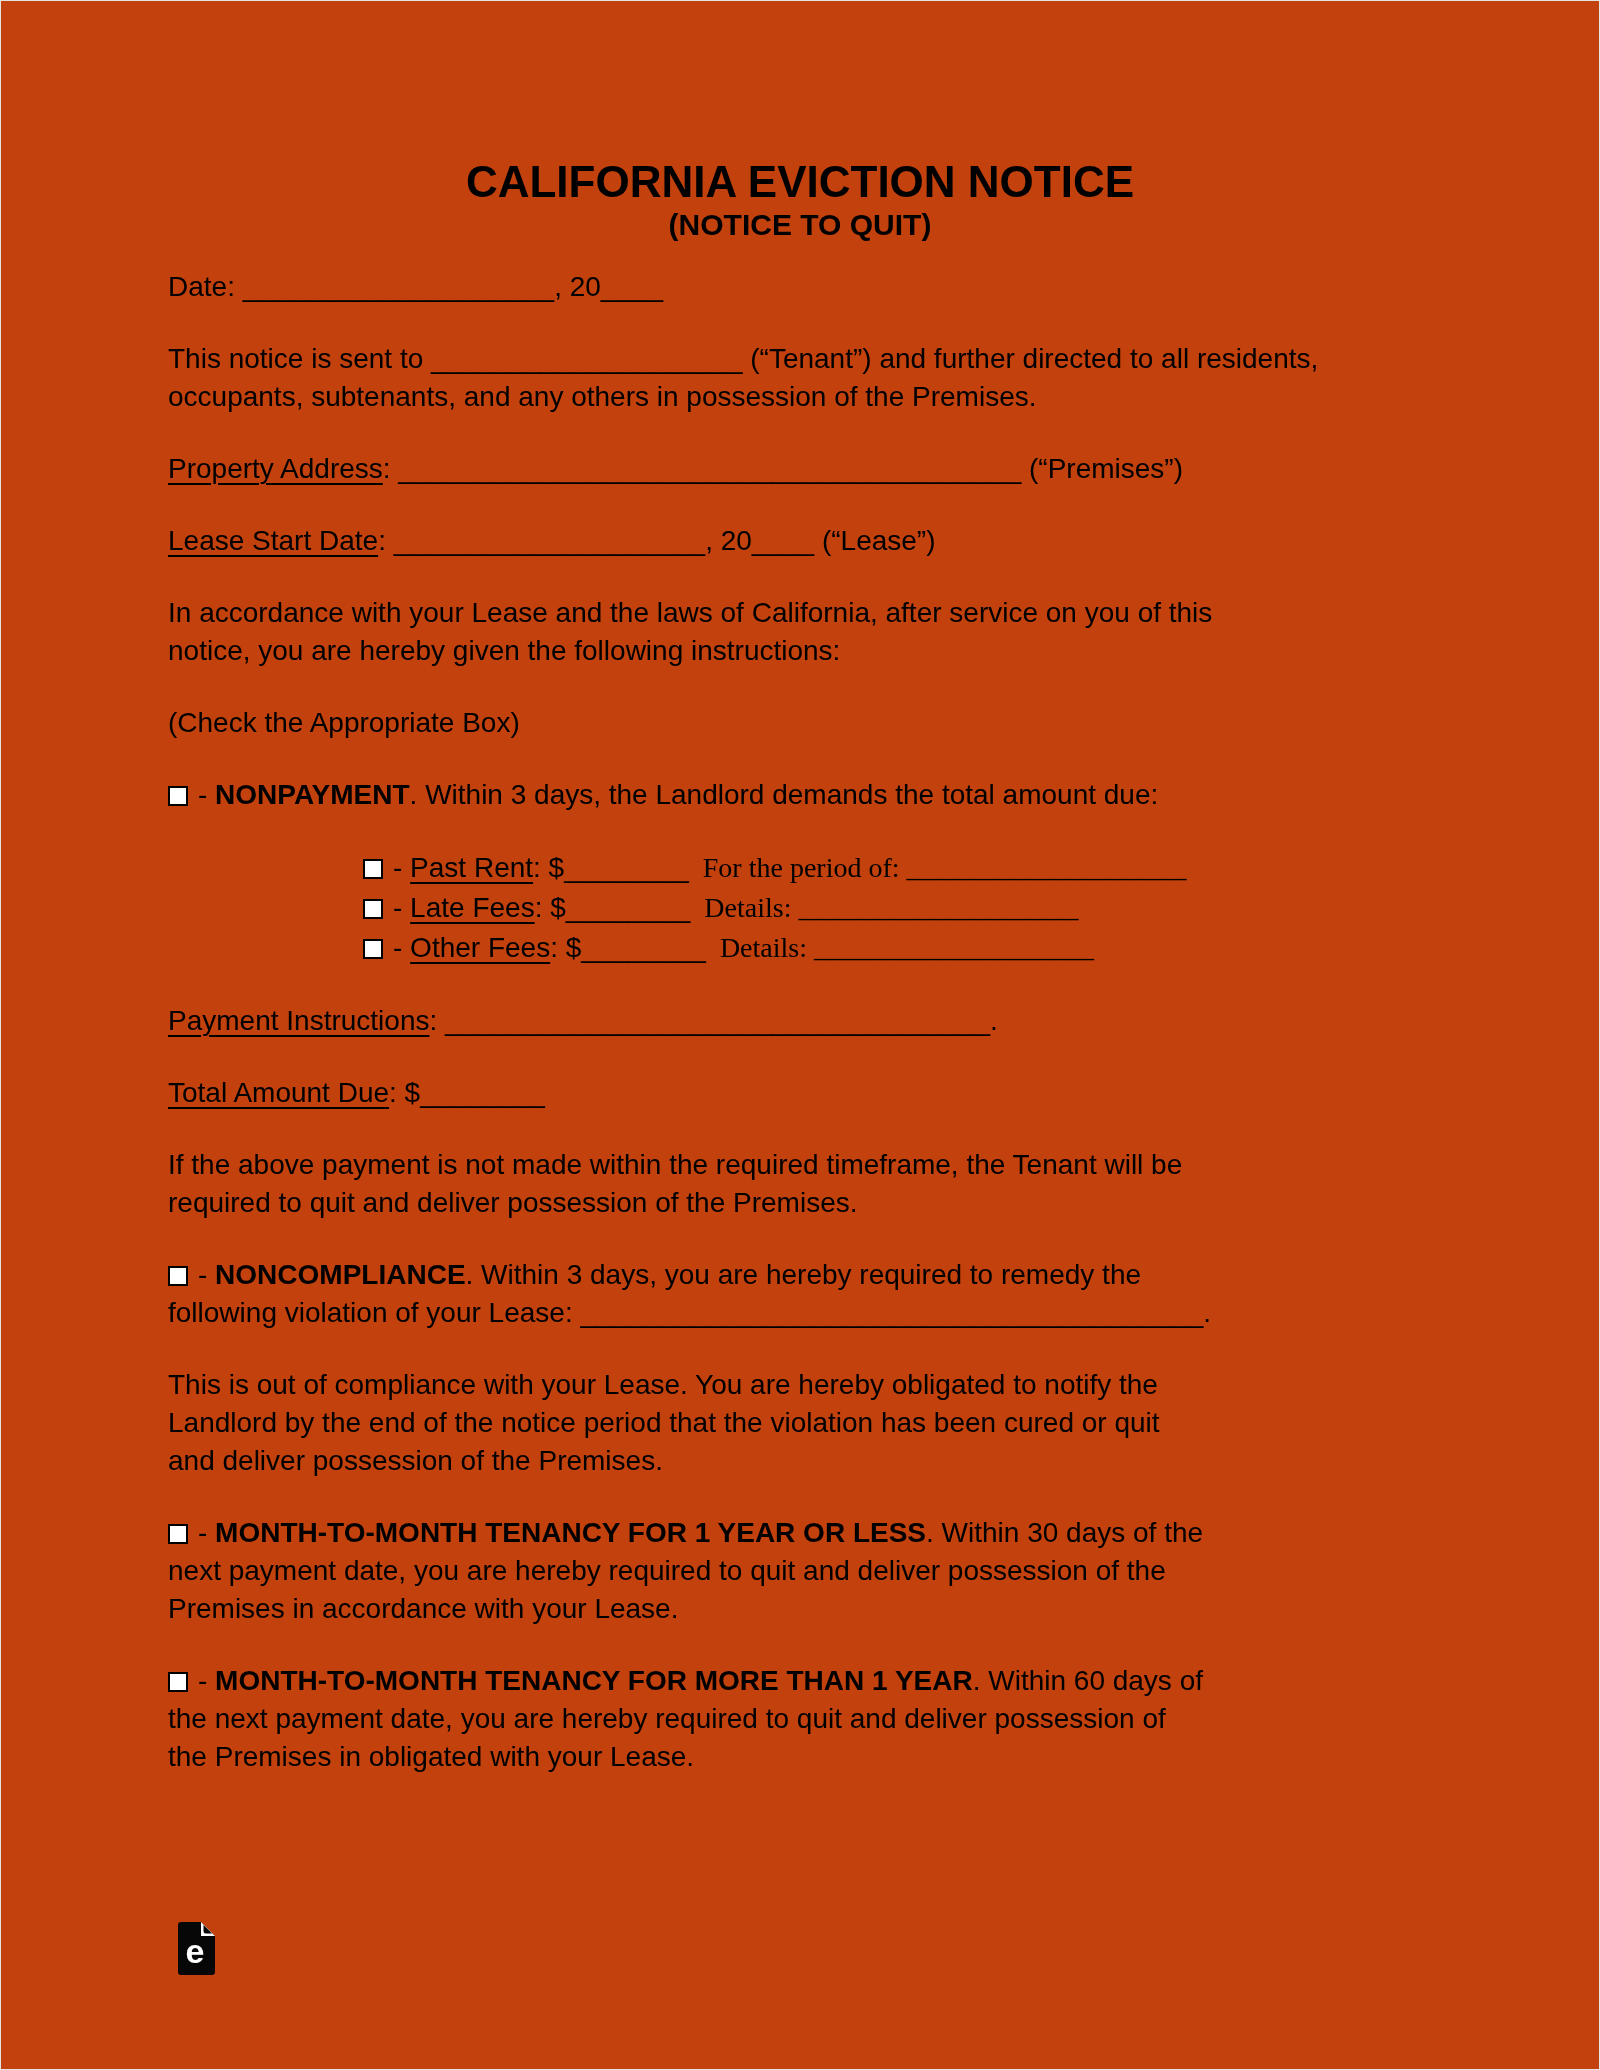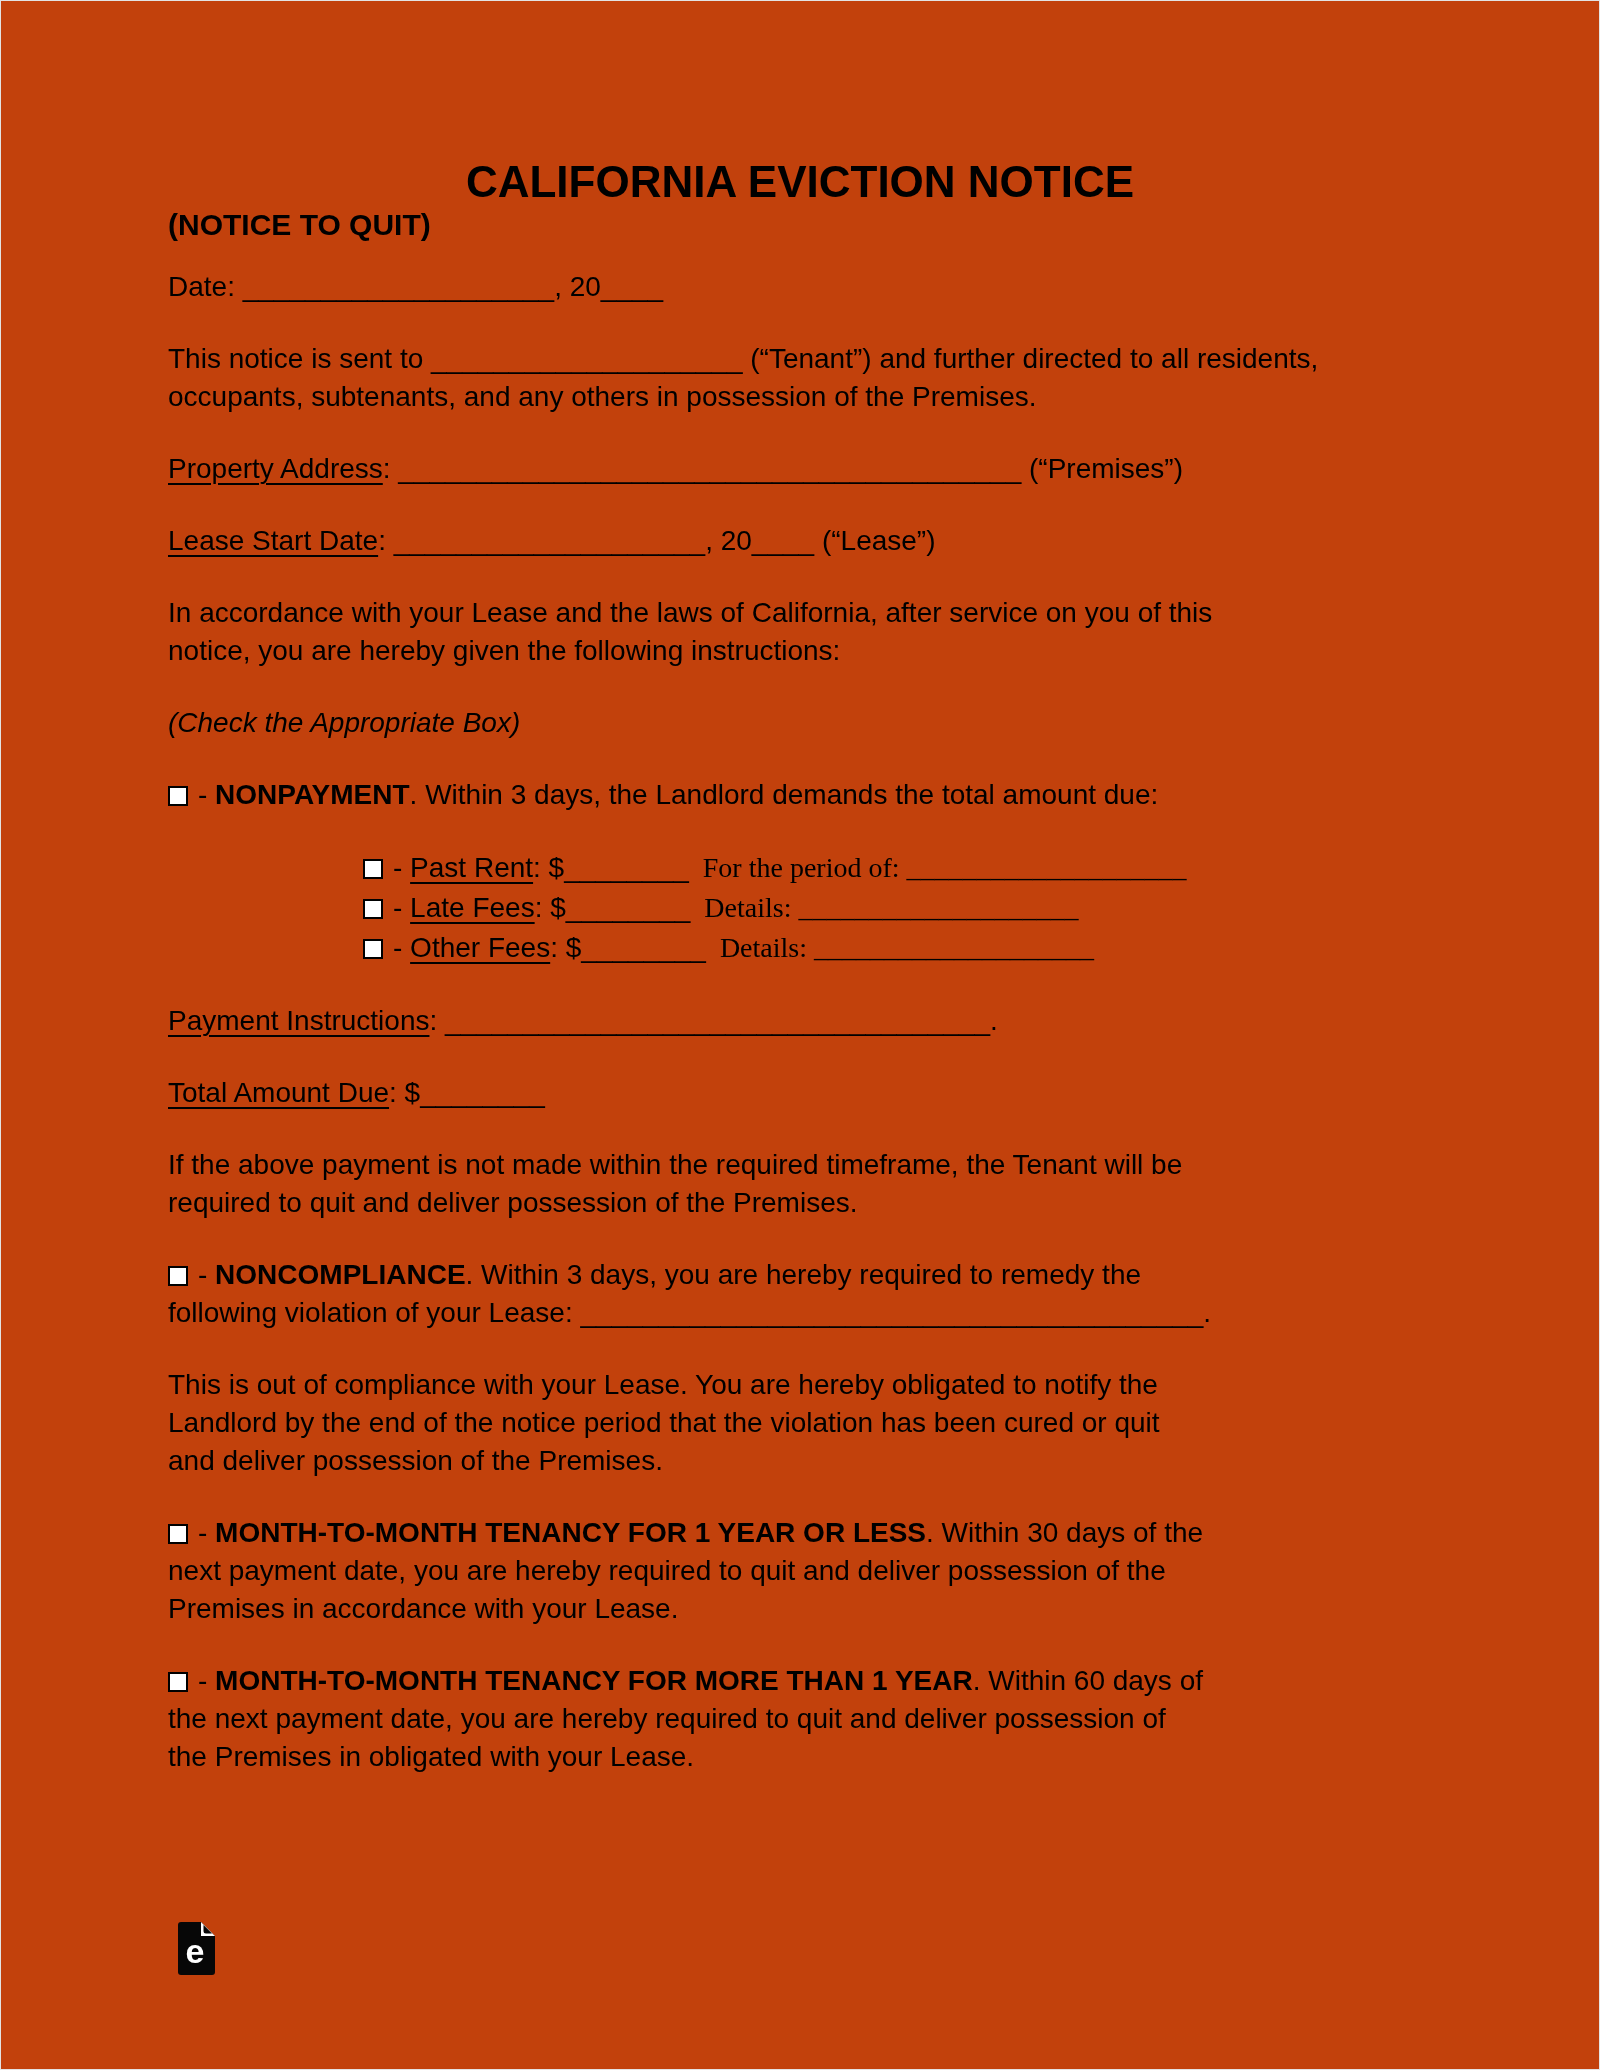--- a/index.html
+++ b/index.html
@@ -14,29 +14,29 @@
     overflow:hidden;
     box-sizing:border-box;
     border:1px solid #e3e3e3;
   }
   .doc { padding:155px 167px 0 167px; }
   .title {
     margin:0; text-align:center;
     font-size:44px; line-height:52px; font-weight:bold;
   }
   .subtitle {
-    margin:0 0 26px 0; text-align:left;
+    margin:0 0 26px 0; text-align:center;
     font-size:30px; line-height:34px; font-weight:bold;
   }
   p.para { margin:0 0 34px 0; }
   .sect { margin-top:10px; }
   .ind1 { margin-left:104px; }
   .ind2 { margin-left:195px; }
   .ln { white-space:nowrap; }
-  .italic { font-style:italic; }
+  .italic { }
   b { font-weight:bold; }
   .ul { text-decoration:underline; text-underline-offset:5px; text-decoration-thickness:2px; }
   .cb {
     display:inline-block; width:20px; height:20px;
     border:2.5px solid #000; box-sizing:border-box;
     margin-right:10px; vertical-align:-2px; background:#fff;
   }
   .feegroup { margin-bottom:34px; }
   .feegroup p { margin:0; line-height:40px; }
   .detail { margin-left:14px;font-family:Liberation Serif, serif; }

